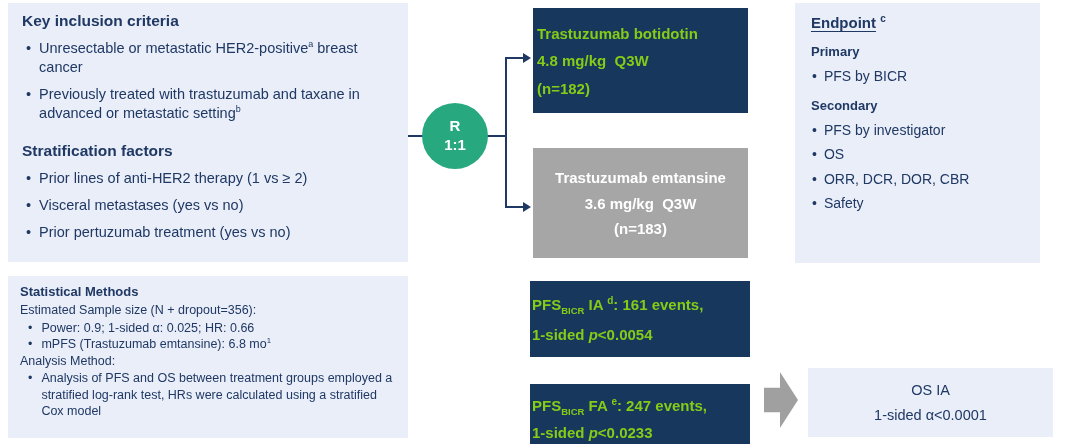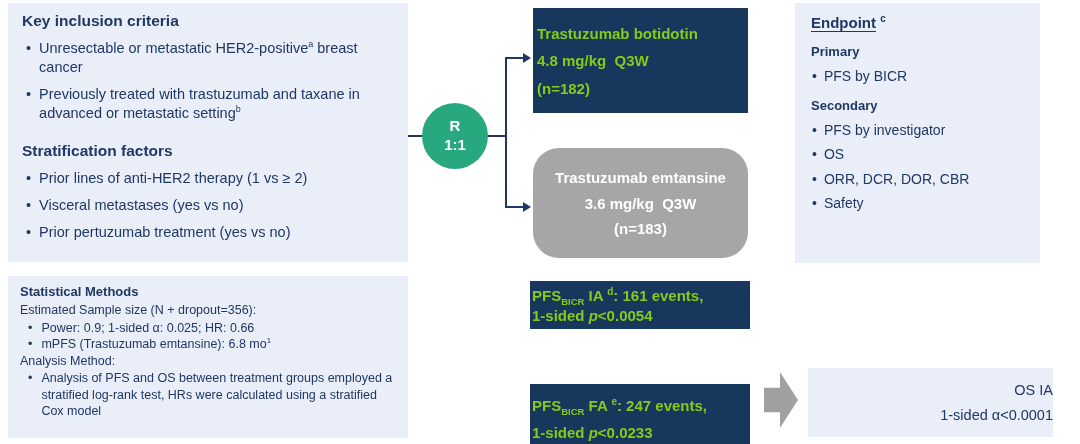--- a/index.html
+++ b/index.html
@@ -31,42 +31,42 @@
   
   .rand-circle { position:absolute; left:422px; top:103px; width:66px; height:66px; border-radius:50%;
                  background:#28A87E; color:#fff; font-weight:bold; font-size:15px; line-height:1.25;
                  display:flex; flex-direction:column; justify-content:center; align-items:center; }
   .cline { position:absolute; background:#1F3864; }
   .arrowhead { position:absolute; width:0; height:0; border-top:5px solid transparent;
                border-bottom:5px solid transparent; border-left:8px solid #1F3864; }
 
   
   .arm1 { left:533px; top:8px; width:215px; height:105px; padding:6px 4px; }
-  .arm2 { left:533px; top:148px; width:215px; height:110px; padding:13px 4px;border-radius:26px; }
+  .arm2 { left:533px; top:148px; width:215px; height:110px; padding:13px 4px; }
 
   
-  .pfs-ia { left:530px; top:281px; width:220px; height:48px; padding:5px 2px; }
+  .pfs-ia { left:530px; top:281px; width:220px; height:76px; padding:5px 2px; }
   .pfs-fa { left:530px; top:384px; width:220px; height:69px; padding:5px 2px; }
   .pfs-line sub { font-size:9.5px; font-weight:bold; }
   .pfs-line sup { font-size:10px; font-weight:bold; }
   .pfs-line i { font-style:italic; }
 
   
   .endpoints { left:795px; top:3px; width:245px; height:260px; padding:10px 16px; }
   .ep-title { font-size:15px; font-weight:bold; }
   .ep-title .t { text-decoration:underline; text-underline-offset:3px; }
   .ep-title sup { font-size:10px; }
   .ep-sub { font-size:13px; font-weight:bold; margin-top:13px; }
   .ep-bullets { margin-top:8px;text-align:center; }
   .ep-bullet { display:flex; font-size:14px; line-height:1.3; margin-bottom:6px; }
   .ep-bullet::before { content:"\2022"; margin:0 7px 0 1px; }
 
   
   .os-ia { left:808px; top:368px; width:245px; height:69px; display:flex; flex-direction:column;
-           justify-content:space-evenly; align-items:flex-end; text-align:center; font-size:14.5px; padding:6px 0; }
+           justify-content:space-evenly; align-items:center; text-align:center; font-size:14.5px; padding:6px 0; }
   .block-arrow { position:absolute; left:764px; top:372px; width:34px; height:56px; background:#A0A0A0;
                  clip-path:polygon(0 28%, 47% 28%, 47% 0, 100% 50%, 47% 100%, 47% 72%, 0 72%); }
 
   sup { font-size:0.62em; }
 </style>
 </head>
 <body>
 
 <div class="stage">
 

